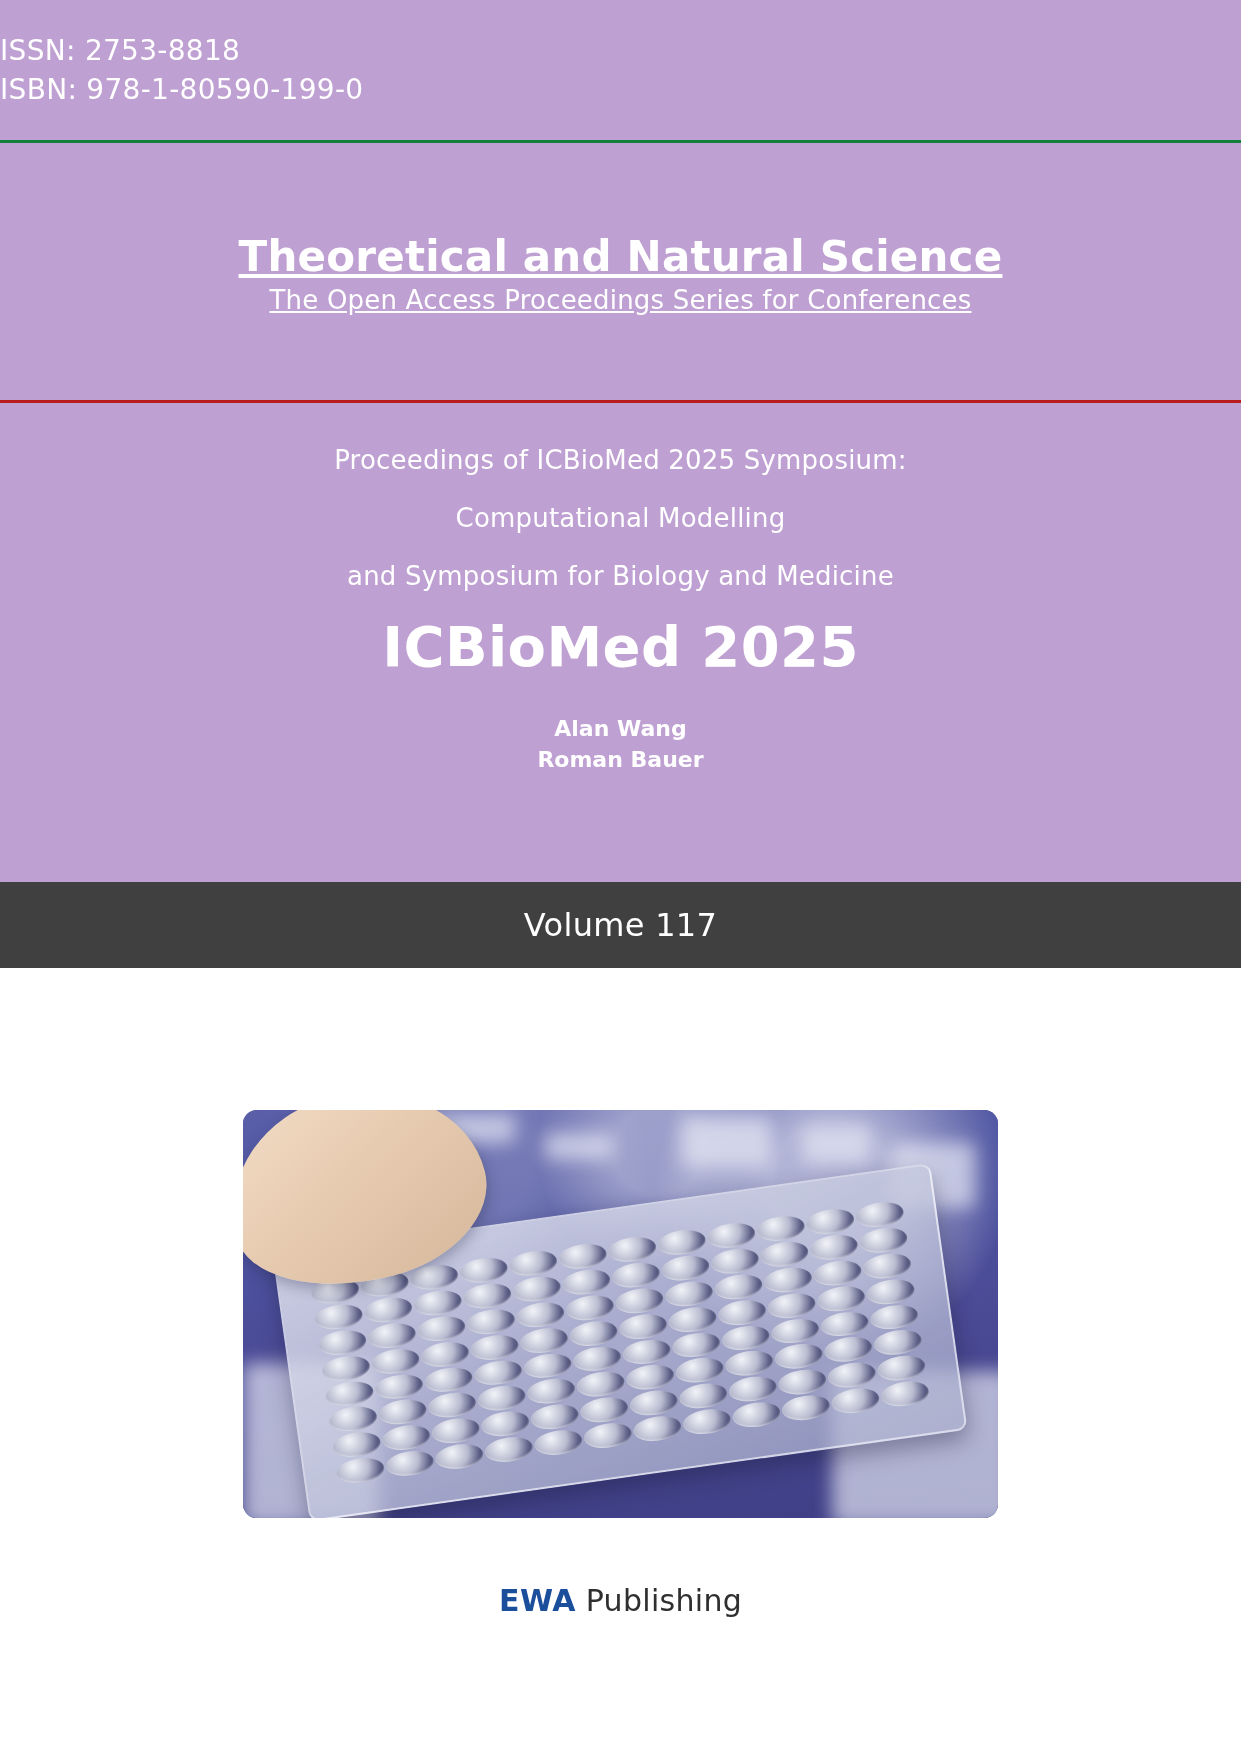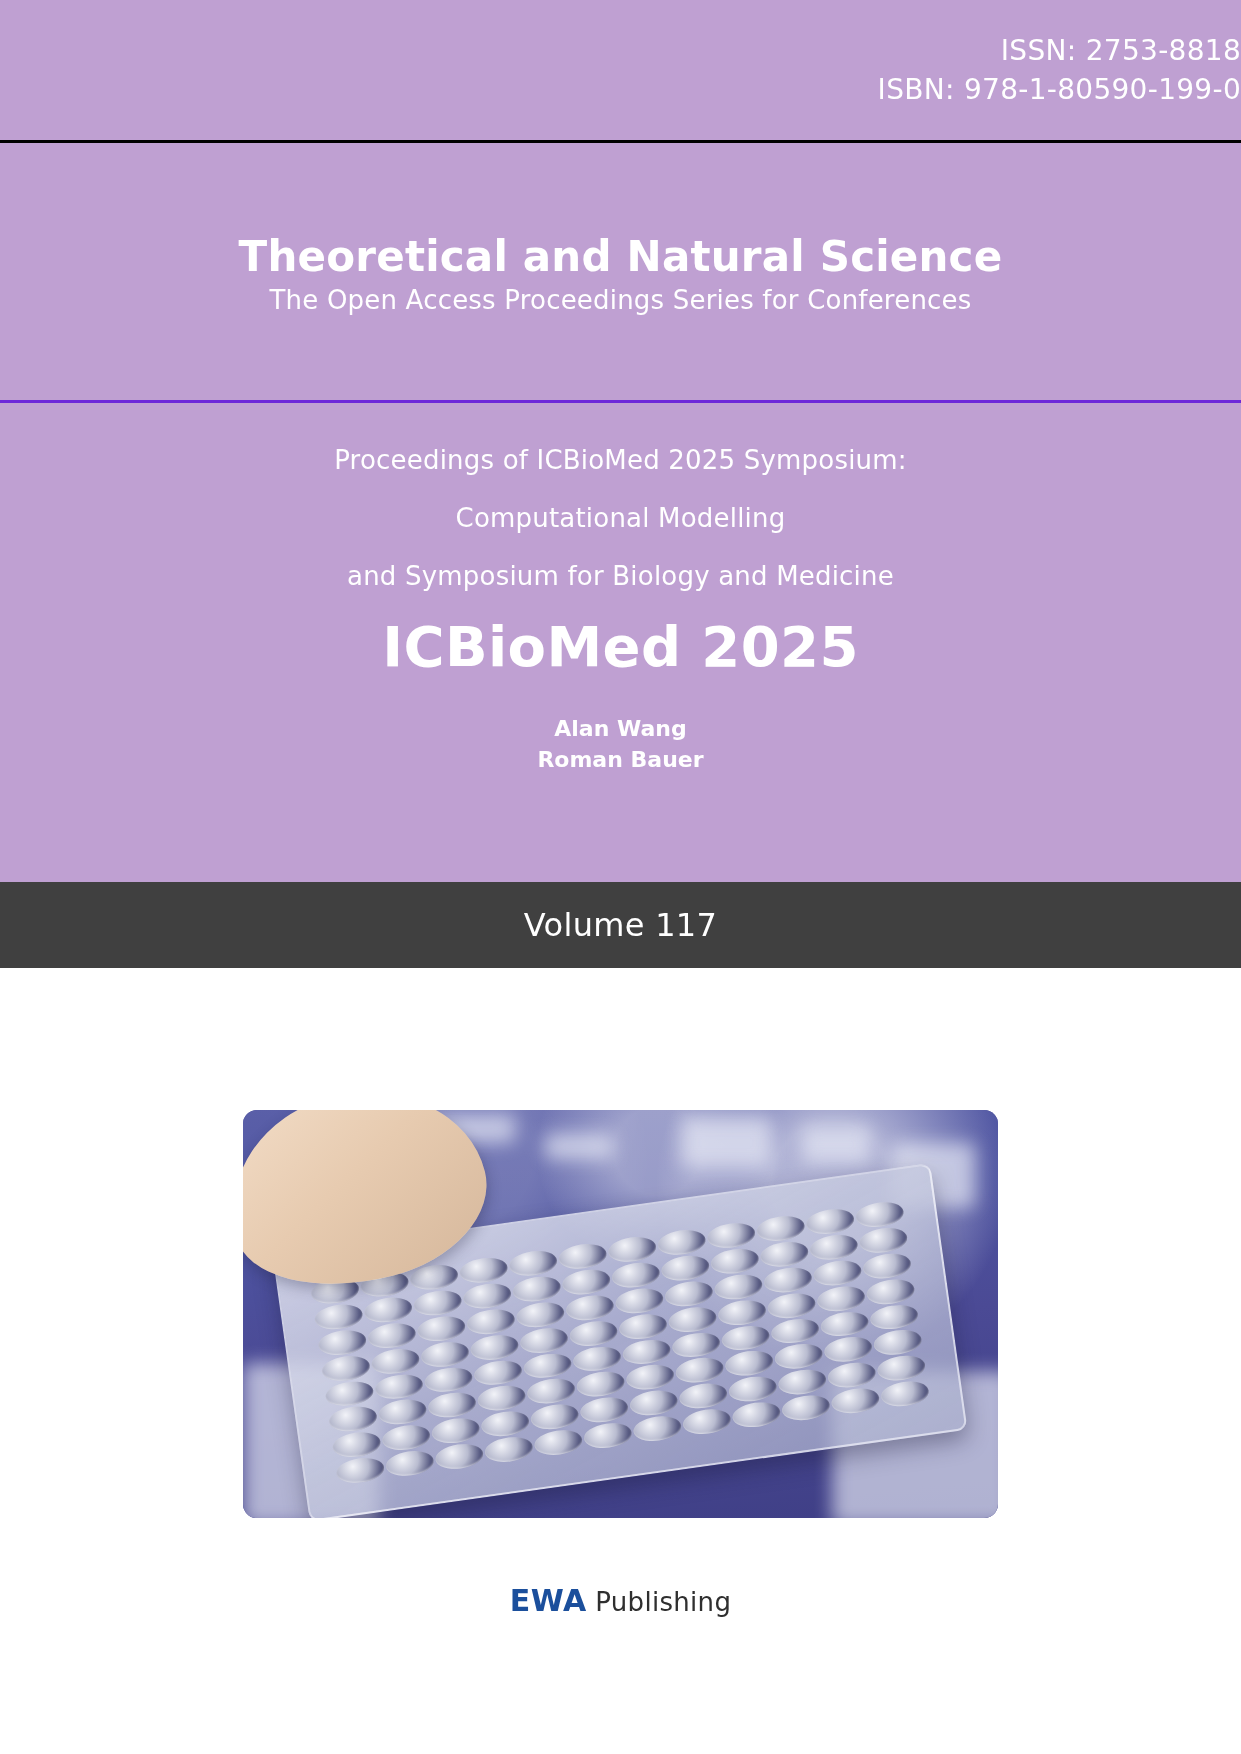--- a/index.html
+++ b/index.html
@@ -29,39 +29,40 @@
     background: #bfa0d2;
     width: 100%;
     color: #ffffff;
     box-sizing: border-box;
   }
 
   .isbn-band {
     height: 143px;
     display: flex;
     flex-direction: column;
-    align-items: flex-end;
+    align-items: flex-start;
     justify-content: center;
-    border-bottom: 3px solid #000000;
+    border-bottom: 3px solid #15803d;
   }
   .isbn-line {
     font-size: 28px;
     letter-spacing: 0.3px;
     line-height: 39px;
     font-weight: 400;
     color: #ffffff;
   }
 
   .series-band {
     height: 260px;
     display: flex;
     flex-direction: column;
     align-items: center;
     justify-content: center;
-    border-bottom: 3px solid #6d28d9;
+    border-bottom: 3px solid #b91c1c;
+    text-decoration: underline;
   }
   .series-title {
     font-size: 42px;
     font-weight: 600;
     letter-spacing: 0.2px;
     line-height: 56px;
     color: #ffffff;
   }
   .series-sub {
     font-size: 26px;
@@ -219,21 +220,21 @@
     top: 615px;
     text-align: center;
   }
   .pub-ewa {
     font-size: 30px;
     font-weight: 700;
     color: #1b4f9c;
     letter-spacing: 0.5px;
   }
   .pub-word {
-    font-size: 26px;
+    font-size: 30px;
     font-weight: 400;
     color: #2f2f2f;
     letter-spacing: 0.3px;
   }
 </style>
 </head>
 <body>
 
 <div class="cover">
 

